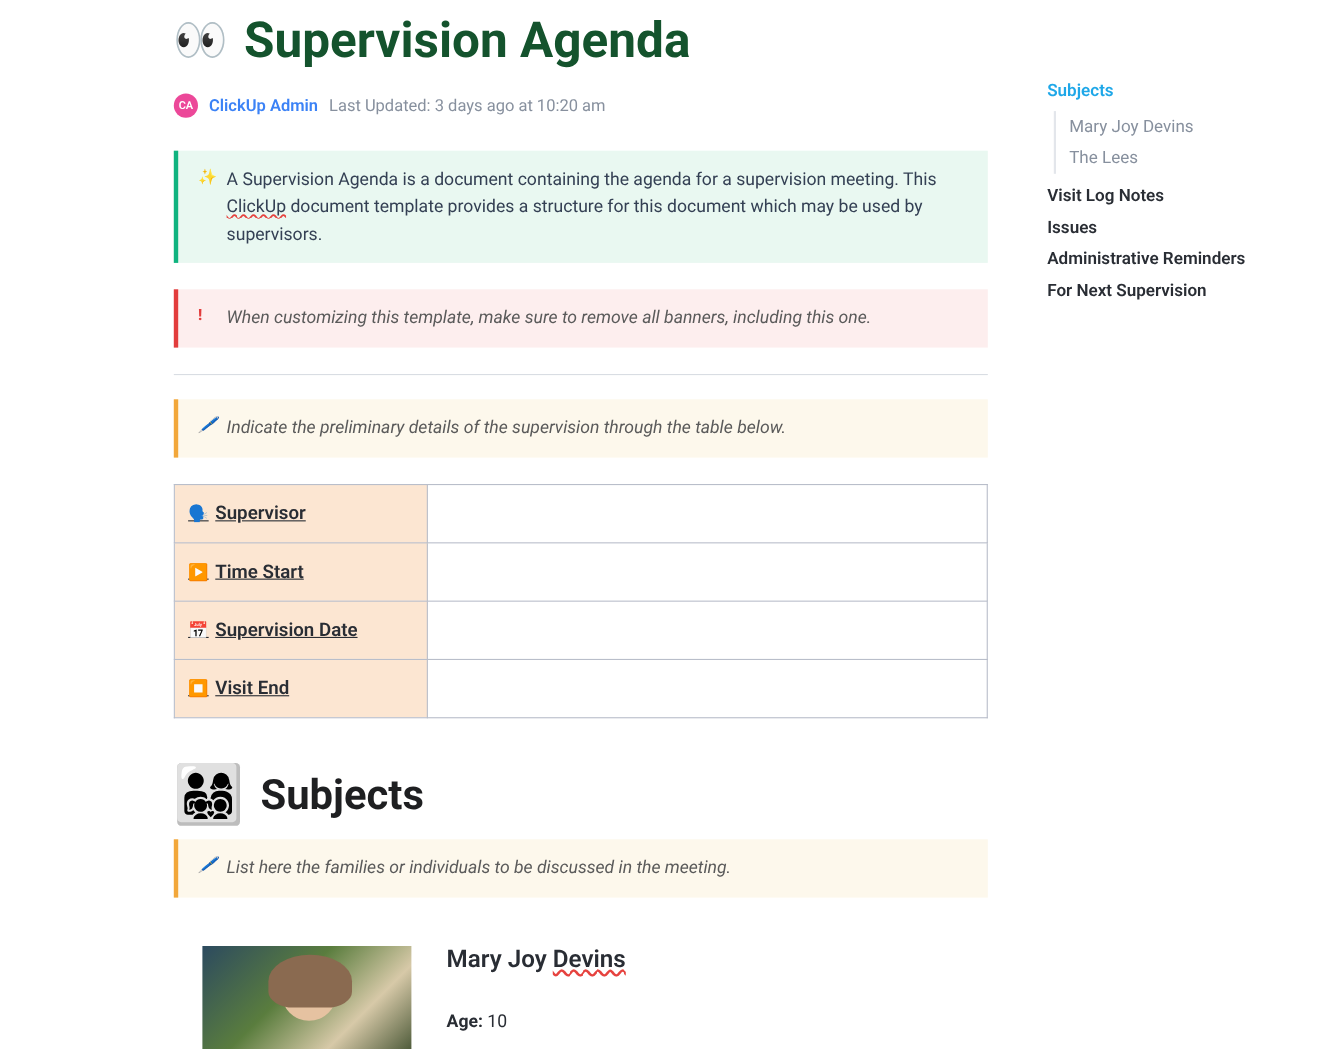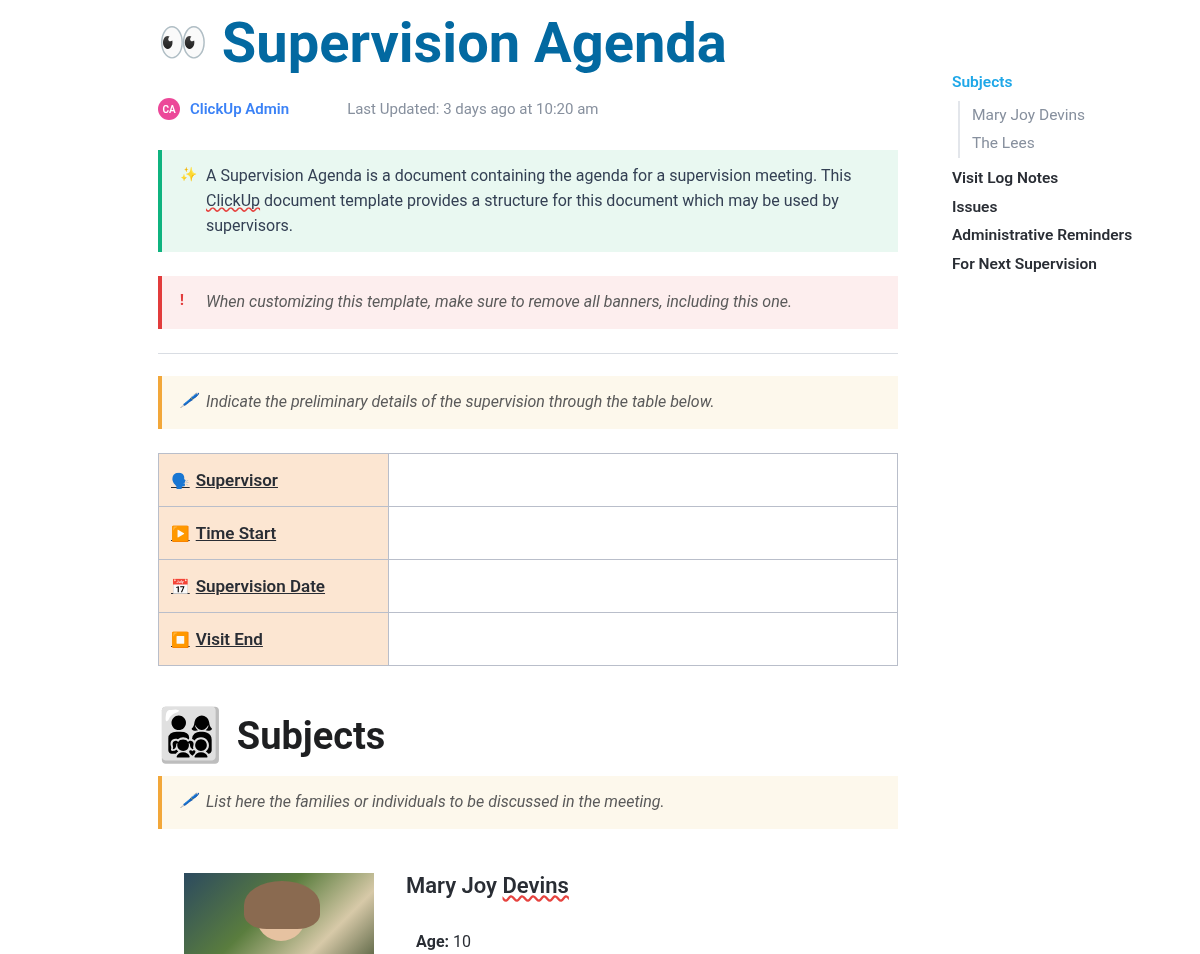--- a/index.html
+++ b/index.html
@@ -22,43 +22,43 @@
     display: flex;
     align-items: center;
     gap: 14px;
     margin-bottom: 22px;
   }
   .page-title-icon {
     font-size: 40px;
     line-height: 1;
   }
   .page-title {
-    font-size: 56px;
+    font-size: 45px;
     font-weight: 700;
-    color: #0369a1;
+    color: #14532d;
   }
   .author-row {
     display: flex;
     align-items: center;
     gap: 10px;
     font-size: 15px;
     margin-bottom: 30px;
   }
   .avatar-badge {
     width: 22px; height: 22px; border-radius: 50%;
     background: #ec4899;
     color: #fff;
     font-size: 10px;
     font-weight: 600;
     display: flex;
     align-items: center;
     justify-content: center;
   }
   .author-name { font-weight: 600; color: #3b82f6; }
-  .author-updated { color: #87909e; margin-left: 48px; }
+  .author-updated { color: #87909e; }
 
   .banner {
     border-left: 4px solid;
     padding: 14px 20px 14px 44px;
     position: relative;
     margin-bottom: 24px;
     font-size: 16px;
     line-height: 1.55;
   }
   .banner .banner-icon {
@@ -165,21 +165,20 @@
   .subject-info h3 {
     font-size: 22px;
     font-weight: 600;
     color: #292d34;
     margin-bottom: 34px;
   }
   .subject-info p {
     font-size: 16px;
     color: #292d34;
     margin-bottom: 4px;
-    margin-left: 10px;
   }
   .subject-info p .label { font-weight: 700; }
 
   
   .outline {
     position: absolute;
     right: 48px;
     top: 68px;
     width: 200px;
     font-size: 15.5px;

